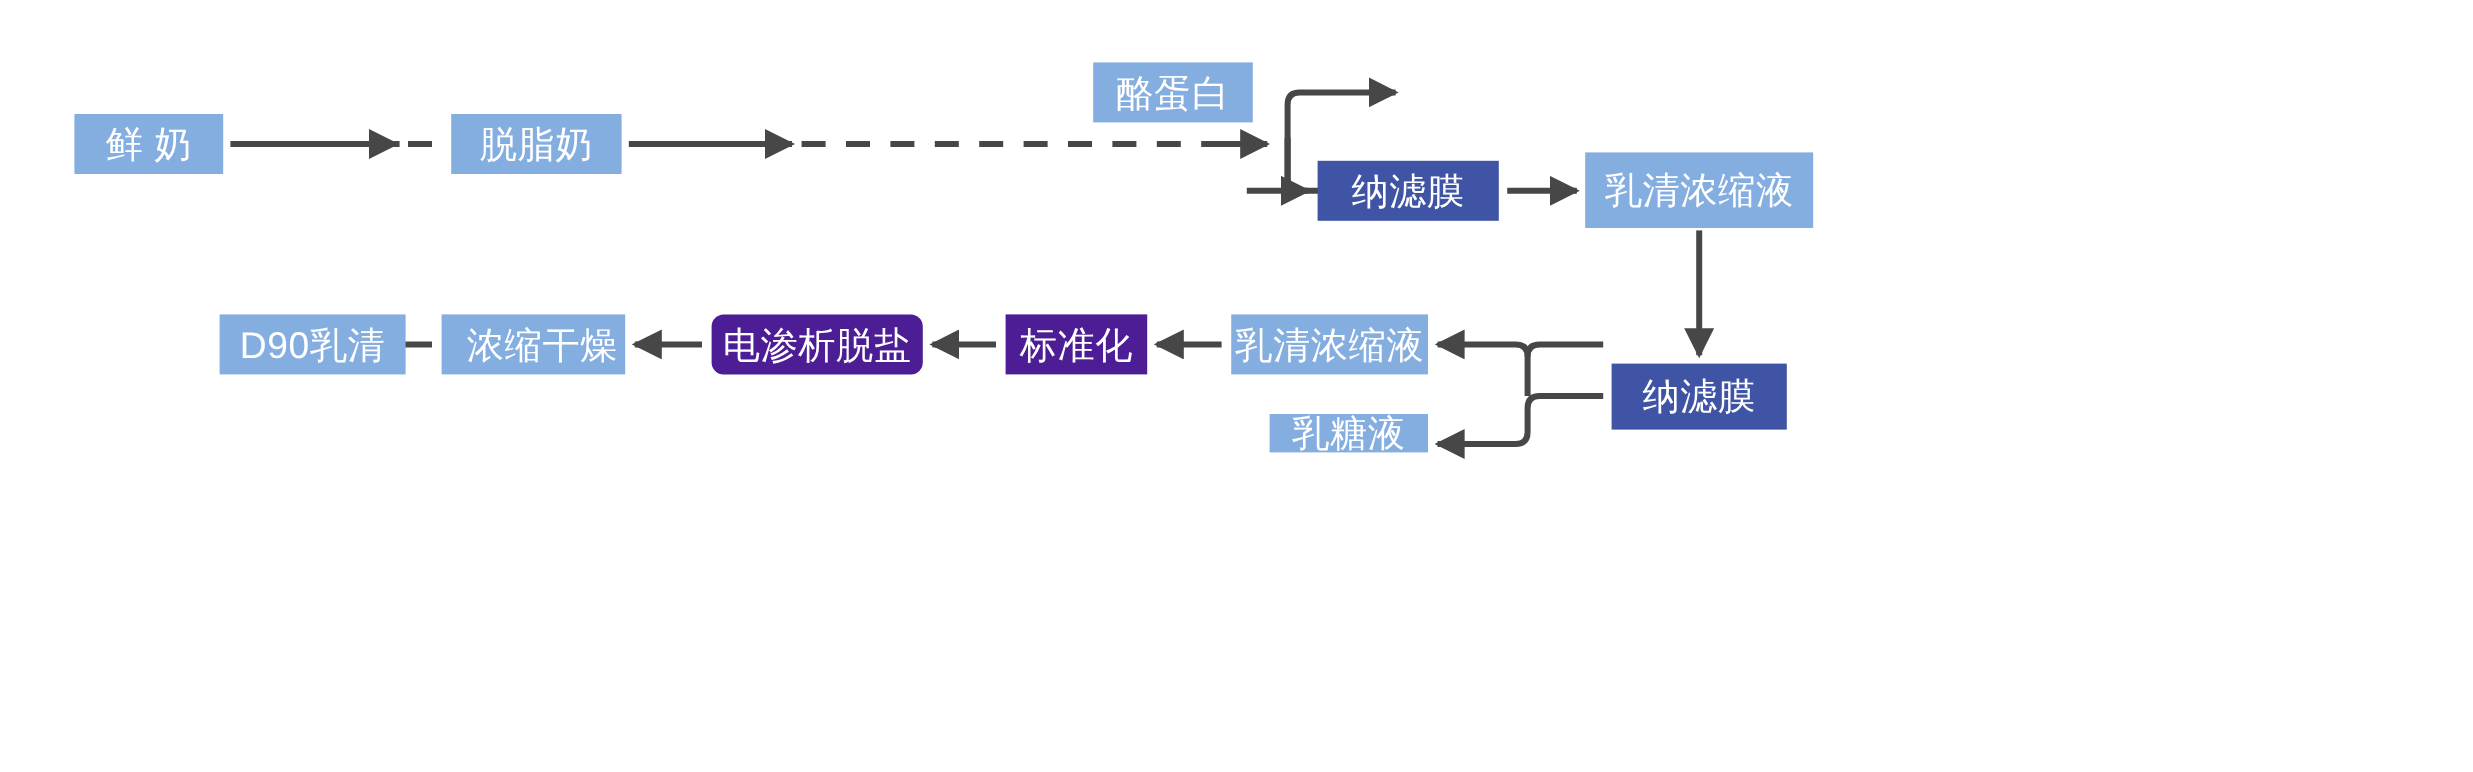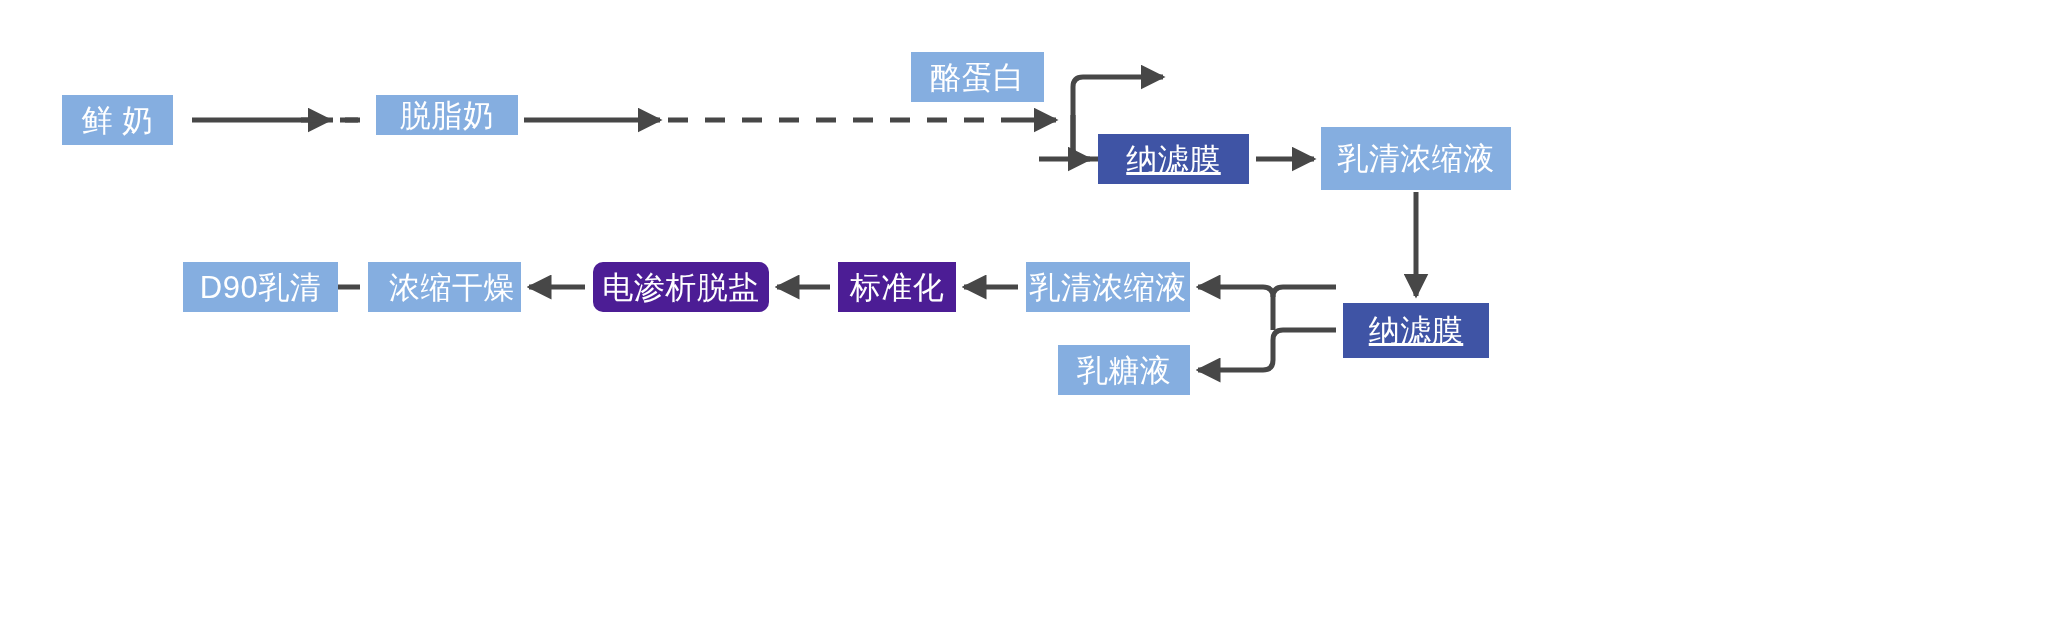--- a/index.html
+++ b/index.html
@@ -32,21 +32,21 @@
     justify-content: center;
     color: #ffffff;
     font-size: 31px;
     line-height: 1;
     letter-spacing: 0.5px;
     white-space: pre;
     box-sizing: border-box;
     z-index: 2;
   }
   .node.light { background: #85AEE0; }
-  .node.dark  { background: #3F54A5; text-decoration: underline; }
+  .node.dark  { background: #3F54A5; }
 </style>
 </head>
 <body>
 
 <div id="canvas" style="background: rgb(255, 255, 255);">
 
   <svg id="edges" viewBox="0 0 2061 643" width="2061" height="643" xmlns="http://www.w3.org/2000/svg">
     <defs>
       <marker id="arrowRight" viewBox="0 0 10 10" refX="9" refY="5" markerWidth="5" markerHeight="5" orient="auto-start-reverse">
         <path d="M 0 0 L 10 5 L 0 10 z" fill="#474747"></path>
@@ -99,26 +99,26 @@
 
     <g>
       <line x1="585" y1="287" x2="529" y2="287" stroke="#474747" stroke-width="5" marker-end="url(#arrowRight)"></line>
     </g>
 
     <g>
       <line x1="360" y1="287" x2="302" y2="287" stroke="#474747" stroke-width="5" marker-end="url(#arrowRight)"></line>
     </g>
   </svg>
 
-  <div class="node light" style="left: 62px; top: 95px; width: 111px; height: 50px; background: rgb(133, 174, 224); color: rgb(255, 255, 255);">鲜 奶</div>
-  <div class="node light" style="left: 376px; top: 95px; width: 142px; height: 40px; background: rgb(133, 174, 224); color: rgb(255, 255, 255);">脱脂奶</div>
+  <div class="node light" style="left: 62px; top: 95px; width: 124px; height: 50px; background: rgb(133, 174, 224); color: rgb(255, 255, 255);">鲜 奶</div>
+  <div class="node light" style="left: 376px; top: 95px; width: 142px; height: 50px; background: rgb(133, 174, 224); color: rgb(255, 255, 255);">脱脂奶</div>
   <div class="node light" style="left: 900px; top: 52px; width: 133px; height: 50px; background: rgb(133, 174, 224); color: rgb(255, 255, 255); margin-left: 11px;">酪蛋白</div>
   <div class="node dark" style="left: 1098px; top: 134px; width: 151px; height: 50px; background: rgb(63, 84, 165); color: rgb(255, 255, 255);">纳滤膜</div>
   <div class="node light" style="left: 1321px; top: 127px; width: 190px; height: 63px; background: rgb(133, 174, 224); color: rgb(255, 255, 255);">乳清浓缩液</div>
   <div class="node dark" style="left: 1343px; top: 303px; width: 146px; height: 55px; background: rgb(63, 84, 165); color: rgb(255, 255, 255);">纳滤膜</div>
   <div class="node light" style="left: 1026px; top: 262px; width: 164px; height: 50px; background: rgb(133, 174, 224); color: rgb(255, 255, 255);">乳清浓缩液</div>
-  <div class="node light" style="left: 1058px; top: 345px; width: 132px; height: 50px; background: rgb(133, 174, 224); color: rgb(255, 255, 255);">乳糖液</div>
+  <div class="node light" style="left: 1058px; top: 345px; width: 132px; height: 32px; background: rgb(133, 174, 224); color: rgb(255, 255, 255);">乳糖液</div>
   <div class="node light" style="left: 838px; top: 262px; width: 118px; height: 50px; background: #4c1d95; color: rgb(255, 255, 255);">标准化</div>
   <div class="node light" style="left: 593px; top: 262px; width: 176px; height: 50px; background: #4c1d95; color: rgb(255, 255, 255); border-radius: 10px;">电渗析脱盐</div>
   <div class="node light" style="left: 368px; top: 262px; width: 153px; height: 50px; background: rgb(133, 174, 224); color: rgb(255, 255, 255); padding-left: 15px;">浓缩干燥</div>
   <div class="node light" style="left: 139px; top: 262px; width: 155px; height: 50px; background: rgb(133, 174, 224); color: rgb(255, 255, 255); margin-left: 44px;">D90乳清</div>
 
 </div>
 
 </body></html>

